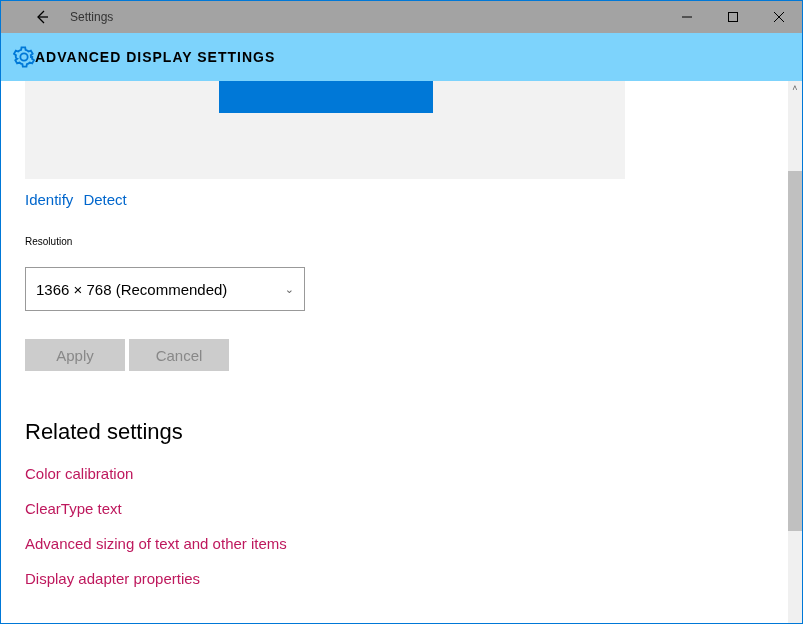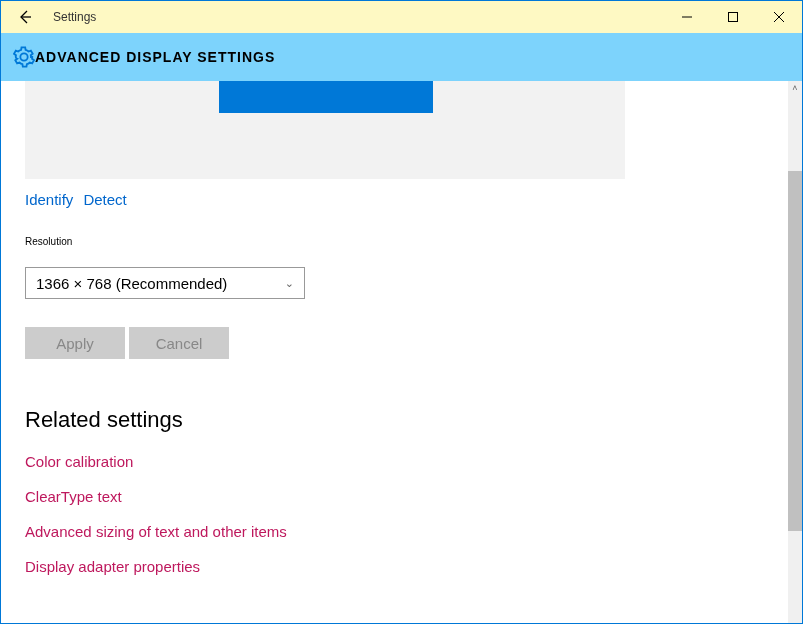--- a/index.html
+++ b/index.html
@@ -9,24 +9,24 @@
     background: #ffffff;
     color: #000;
     width: 803px;
     height: 624px;
     overflow: hidden;
     border: 1px solid #0078d7;
     position: relative;
   }
   .titlebar {
     height: 32px;
-    background: #fef9c3;
+    background: #a3a3a3;
     display: flex;
     align-items: center;
-    padding-left: 8px;
+    padding-left: 25px;
   }
   .titlebar .back-btn {
     width: 32px; height: 32px;
     display:flex; align-items:center; justify-content:center;
     cursor: pointer;
   }
   .titlebar .title-txt {
     font-size: 12px;
     margin-left: 12px;
     color: #333;
@@ -76,21 +76,21 @@
     top: 0;
     width: 214px;
     height: 32px;
     background: #0078d7;
   }
   .link-row { display:flex; gap:10px; margin-bottom:28px; }
   .link { color:#0066cc; font-size:15px; cursor:pointer; }
   .section-label { font-size:10px; margin-bottom:20px; }
   .dropdown {
     width: 280px;
-    height: 32px;
+    height: 44px;
     border: 1px solid #999;
     background:#fff;
     display:flex;
     align-items:center;
     padding: 0 10px;
     font-size:15px;
     cursor:pointer;
     position:relative;
     margin-bottom: 28px;
   }

